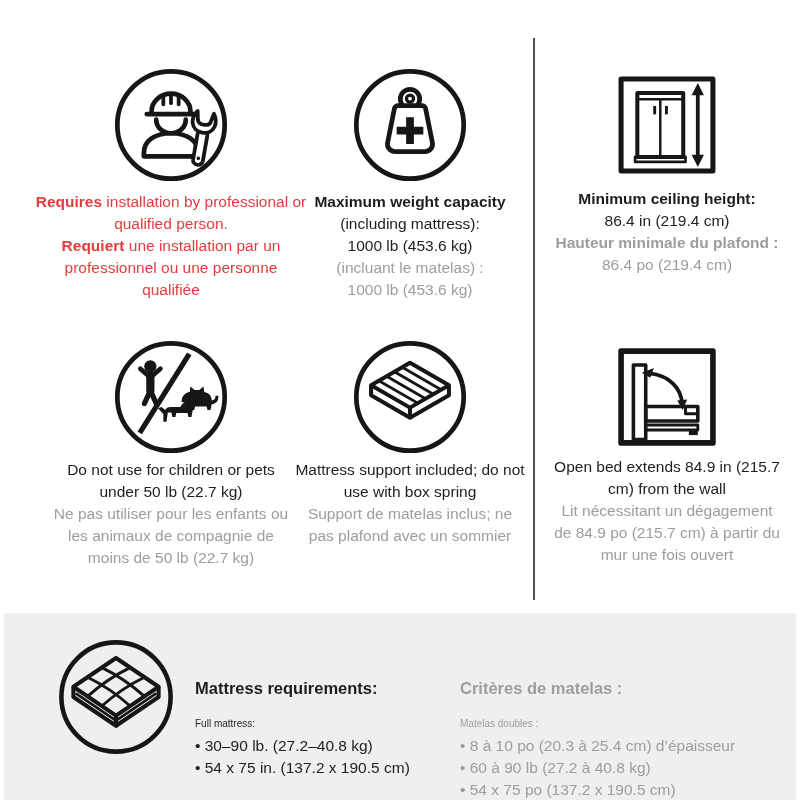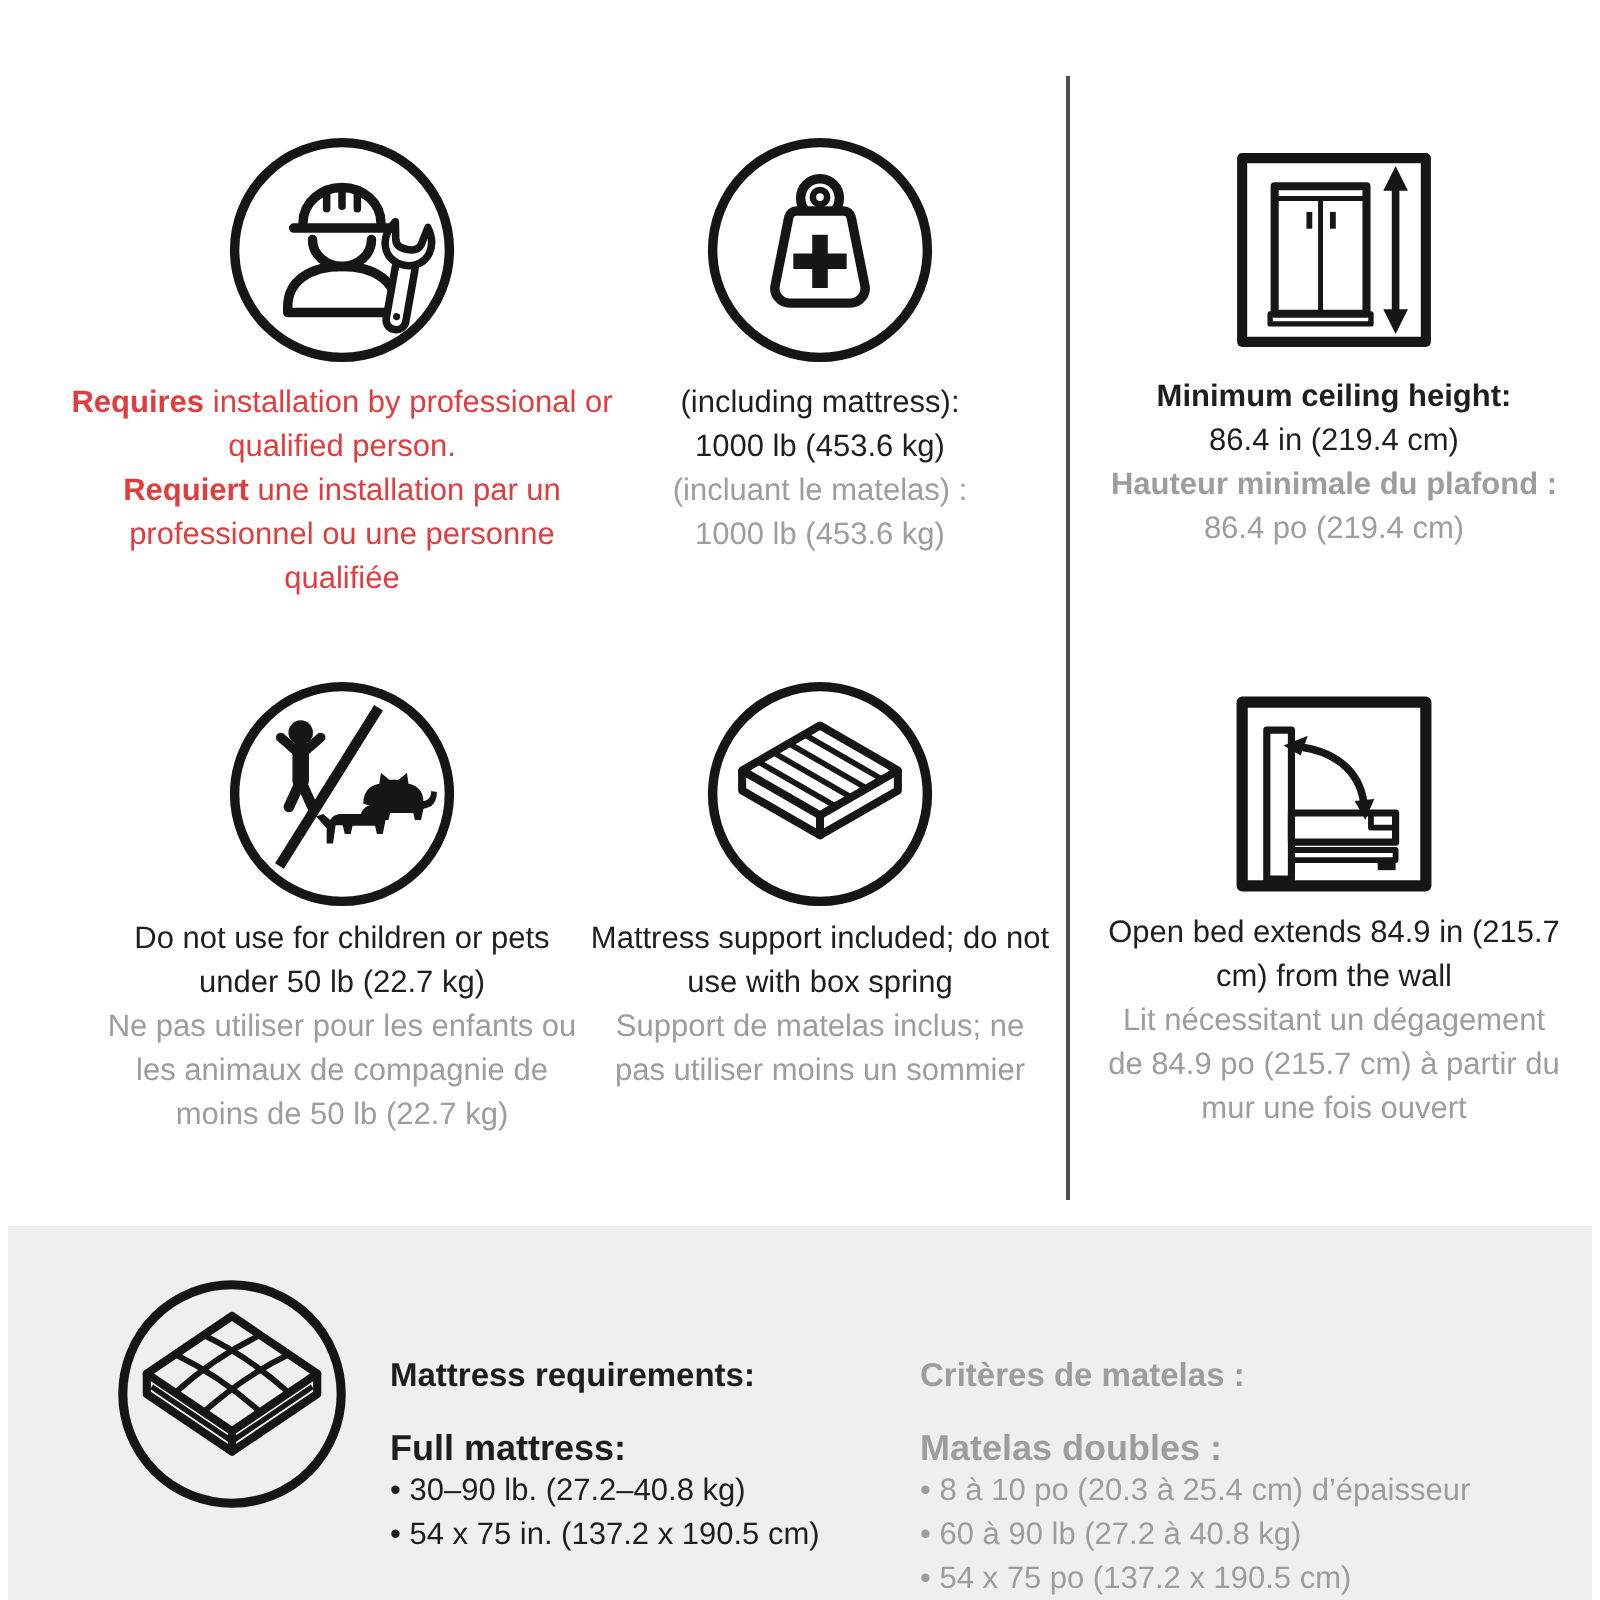--- a/index.html
+++ b/index.html
@@ -34,21 +34,21 @@
 
   .divider { position:absolute; left:533px; top:38px; width:2px; height:562px; background:#4f4f4f; }
 
   .bottom { position:absolute; left:4px; right:4px; top:613px; height:187px;
     background:#f0efee; display:flex; align-items:flex-start; }
   .bottom .icon-wrap { margin:24px 0 0 52px; width:120px; height:120px; flex:none; }
   .col { margin-top:30px; }
   .col-en { margin-left:19px; width:262px; }
   .col-fr { margin-left:3px; width:336px; }
   .col-title { font-weight:bold; font-size:16.5px; color:#1e1e1e; margin-bottom:15px;margin-top:36px; }
-  .col-sub { font-size:18px; line-height:22px; color:#1e1e1e;font-weight:bold; }
+  .col-sub { font-size:10px; line-height:22px; color:#1e1e1e; }
   .blist { list-style:none; }
   .blist li { font-size:15.5px; line-height:22px; color:#1e1e1e; }
   .blist li::before { content:"• "; }
   .col-fr .col-title, .col-fr .col-sub, .col-fr .blist li { color:#9d9d9d; }
 
   svg { display:block; width:100%; height:100%; }
 </style>
 </head>
 <body>
 
@@ -88,20 +88,21 @@
           <g fill="none" stroke="#161616" stroke-width="4" stroke-linejoin="round">
             <circle cx="50" cy="50" r="45.5"></circle>
             <circle cx="50" cy="28" r="8.2"></circle>
             <path d="M40 33.5 h20 c1.5 0 2.8 1 3.2 2.5 l5.8 29 c0.8 4 -2.3 7.5 -6.3 7.5 h-25.4 c-4 0 -7.1 -3.5 -6.3 -7.5 l5.8 -29 c0.4 -1.5 1.7 -2.5 3.2 -2.5 z" fill="#fff"></path>
             <circle cx="50" cy="27.6" r="3" stroke-width="2.8"></circle>
           </g>
           <path d="M46.7 43.5 h6.6 v8 h8 v6.6 h-8 v8 h-6.6 v-8 h-8 v-6.6 h8 z" fill="#161616"></path>
         </svg>
       </span>
       <p class="txt w2">
+        <span class="ln b">Maximum weight capacity</span>
         <span class="ln">(including mattress):</span>
         <span class="ln">1000 lb (453.6 kg)</span>
         <span class="ln gray">(incluant le matelas) :</span>
         <span class="ln gray">1000 lb (453.6 kg)</span>
       </p>
     </section>
 
     <section class="panel r1">
       <span class="icon sq">
         <svg viewBox="0 0 100 100">
@@ -162,21 +163,21 @@
           </g>
           <g fill="none" stroke="#161616" stroke-width="3.4" stroke-linejoin="round">
             <path d="M50 21 L83 40 L50 59 L17 40 Z"></path>
             <path d="M17 40 v8.5 L50 67.5 V59"></path>
             <path d="M83 40 v8.5 L50 67.5"></path>
           </g>
         </svg>
       </span>
       <p class="txt w5">
         <span class="seg">Mattress support included; do not use with box spring</span>
-        <span class="seg gray">Support de matelas inclus; ne pas utiliser moins un sommier</span>
+        <span class="seg gray">Support de matelas inclus; ne pas plafond avec un sommier</span>
       </p>
     </section>
 
     <section class="panel r2">
       <span class="icon sq">
         <svg viewBox="0 0 100 100">
           <g fill="none" stroke="#161616" stroke-linejoin="round">
             <rect x="9" y="9" width="82" height="82" stroke-width="5"></rect>
             <rect x="20" y="21.5" width="11" height="66.5" stroke-width="3.2"></rect>
             <rect x="31" y="58.5" width="46.5" height="13" stroke-width="3.2"></rect>

